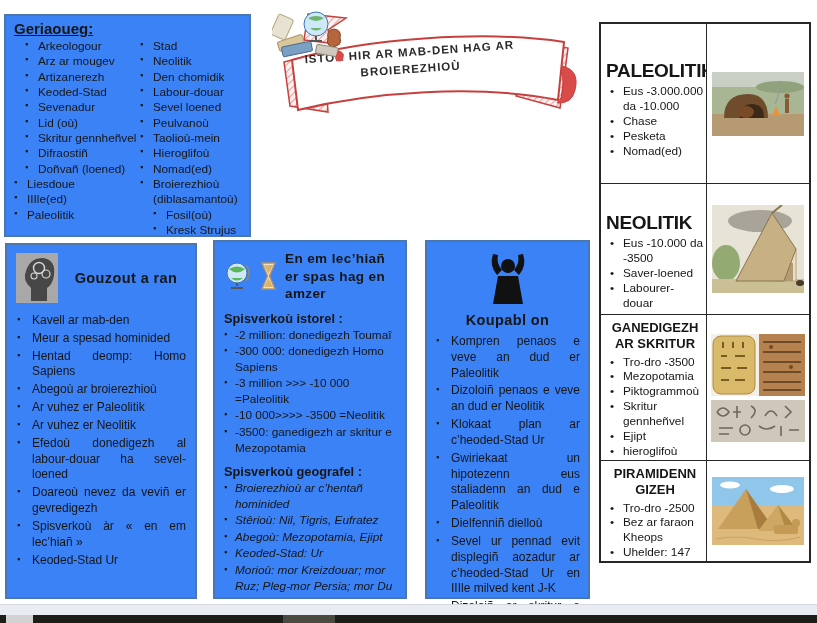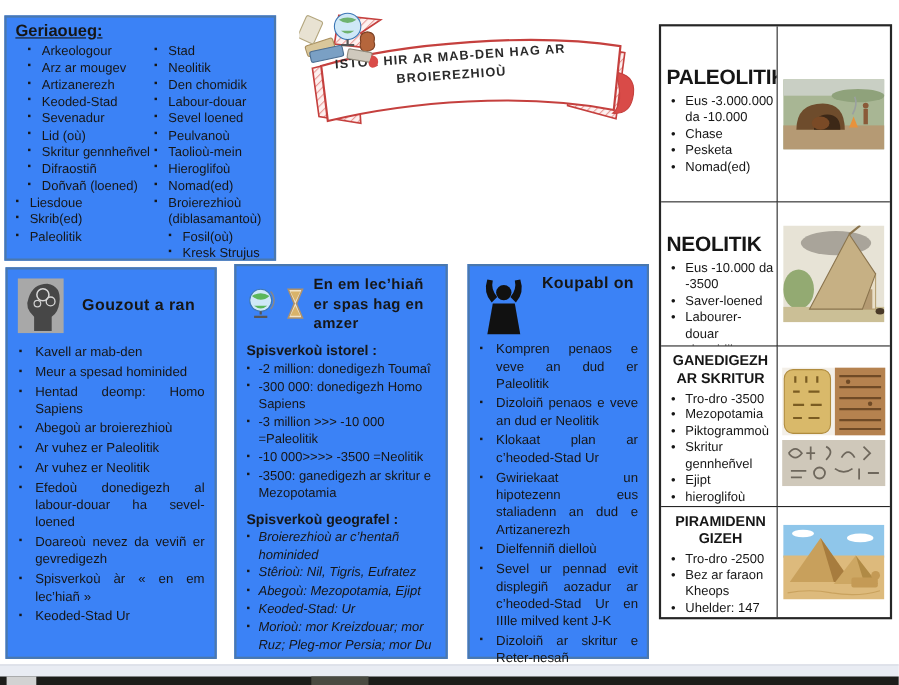--- a/index.html
+++ b/index.html
@@ -24,21 +24,21 @@
     font-weight:bold;font-size:11.5px;letter-spacing:1px;color:#2a2a2a;
     transform:rotate(-4deg);line-height:1.5;}
   #banner-clipart{position:absolute;left:216px;top:12px;}
   
   #gouzout-box{left:5px;top:243px;width:192px;height:356px;padding:8px 9px;}
   #lechian-box{left:213px;top:240px;width:194px;height:359px;padding:8px 9px;}
   #koupabl-box{left:425px;top:240px;width:165px;height:359px;padding:8px 8px;}
   .box-header{display:flex;gap:8px;align-items:center;}
   .box-title{flex:1;text-align:center;font-size:14.5px;font-weight:bold;letter-spacing:.4px;}
   #lechian-box .box-title{text-align:left;font-size:13.5px;line-height:1.3;}
-  #koupabl-box .box-header{align-items:flex-start;}
+  #koupabl-box .box-header{align-items:center;flex-direction:column;}
   .body-list{margin-top:10px;}
   .body-list li{font-size:12px;line-height:1.32;position:relative;padding-left:16px;margin-bottom:2px;}
   .body-list li::before{content:"▪";position:absolute;left:1px;top:1px;font-size:9px;}
   .justify li{text-align:justify;}
   .sect-title{font-size:12.8px;font-weight:bold;margin:8px 0 2px;}
   .tight li{padding-left:11px;font-size:11.8px;margin-bottom:1px;}
   .tight li::before{left:0;}
   
   #timeline-table{position:absolute;left:599px;top:22px;width:212px;height:541px;
     border:2px solid #262626;box-sizing:border-box;display:grid;
@@ -75,21 +75,21 @@
             <li>Artizanerezh</li>
             <li>Keoded-Stad</li>
             <li>Sevenadur</li>
             <li>Lid (où)</li>
             <li>Skritur gennheñvel</li>
             <li>Difraostiñ</li>
             <li>Doñvañ (loened)</li>
           </ul>
         <ul class="vlist">
             <li>Liesdoue</li>
-            <li>Skrib(ed)</li>
+            <li>IIIle(ed)</li>
             <li>Paleolitik</li>
           </ul>
       </div>
       <div class="ger-col2">
         <ul class="vlist">
             <li>Stad</li>
             <li>Neolitik</li>
             <li>Den chomidik</li>
             <li>Labour-douar</li>
             <li>Sevel loened</li>
@@ -202,21 +202,21 @@
         <path d="M8 4 Q4 16 12 25 L17 20 Q11 13 13 5 Z" fill="#111"></path>
         <path d="M38 4 Q42 16 34 25 L29 20 Q35 13 33 5 Z" fill="#111"></path>
         <path d="M13 26 h20 l5 28 h-30 Z" fill="#111"></path>
       </svg>
       <div class="box-title">Koupabl on</div>
     </div>
     <ul class="body-list justify" style="margin-top:6px;">
         <li>Kompren penaos e veve an dud er Paleolitik</li>
         <li>Dizoloiñ penaos e veve an dud er Neolitik</li>
         <li>Klokaat plan ar c’heoded-Stad Ur</li>
-        <li>Gwiriekaat un hipotezenn eus staliadenn an dud e Artizanerezh</li>
+        <li>Gwiriekaat un hipotezenn eus staliadenn an dud e Paleolitik</li>
         <li>Dielfenniñ dielloù</li>
         <li>Sevel ur pennad evit displegiñ aozadur ar c’heoded-Stad Ur en IIIle milved kent J-K</li>
         <li>Dizoloiñ ar skritur e Reter-nesañ</li>
       </ul>
   </section>
 
   <div id="timeline-table">
     <div class="t-text">
       <div class="t-title-big mt1">PALEOLITIK</div>
       <ul class="t-list">

